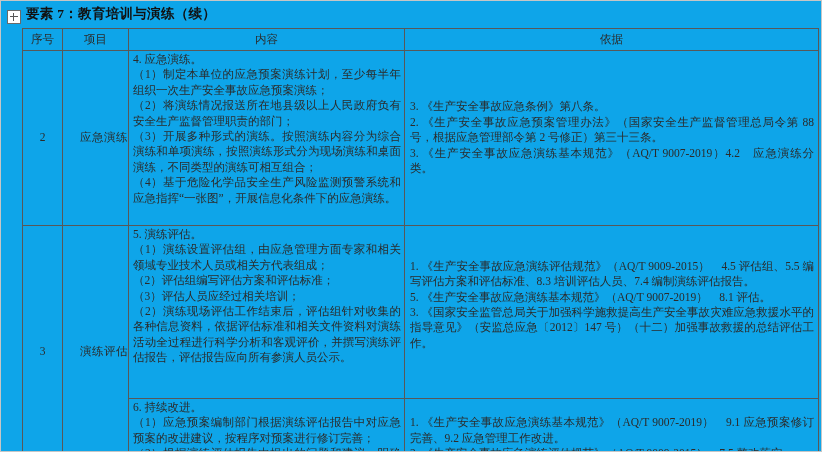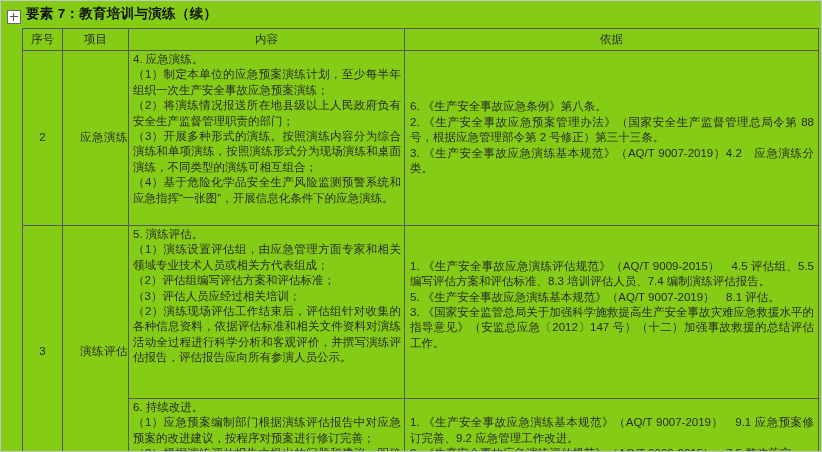--- a/index.html
+++ b/index.html
@@ -1,17 +1,17 @@
 <!DOCTYPE html>
 <html><head>
 <meta charset="utf-8">
 <style>
   html,body{margin:0;padding:0;background:#fff;}
   body{font-family:"Liberation Sans",sans-serif;-webkit-font-smoothing:antialiased;}
-  .frame{position:relative;width:820px;height:450px;background:#84cc16;border:1px solid #c6c6c6;overflow:hidden;}
+  .frame{position:relative;width:820px;height:450px;background:#0ea5e9;border:1px solid #c6c6c6;overflow:hidden;font-family:Liberation Serif, serif;}
   .title{position:absolute;left:25px;top:4px;font-size:13.5px;font-weight:bold;color:#111;letter-spacing:.3px;white-space:nowrap;}
   
   .handle{position:absolute;left:6px;top:9px;width:12px;height:12px;border:1px solid #6a6a6a;background:#fdfdfd;cursor:move;}
   .handle .h,.handle .v{position:absolute;background:#555;}
   .handle .h{left:2px;right:2px;top:5px;height:1px;}
   .handle .v{top:2px;bottom:2px;left:5px;width:1px;}
   table.tbl{position:absolute;left:21px;top:27px;width:796px;border-collapse:collapse;table-layout:fixed;}
   .tbl th,.tbl td{border:1px solid #585858;padding:0;color:#2b2b2b;font-size:11.5px;line-height:15.4px;overflow:hidden;}
   .tbl th{font-weight:normal;text-align:center;height:19px;padding:1px 8px;}
   col.c1{width:40px;}col.c2{width:66px;}col.c3{width:276px;}col.c4{width:414px;}
@@ -57,21 +57,21 @@
       <td class="idx">2</td>
       <td class="prj">应急演练</td>
       <td class="cnt">
         <p class="t">4. 应急演练。</p>
         <p class="t">（1）制定本单位的应急预案演练计划，至少每半年组织一次生产安全事故应急预案演练；</p>
         <p class="t">（2）将演练情况报送所在地县级以上人民政府负有安全生产监督管理职责的部门；</p>
         <p class="t">（3）开展多种形式的演练。按照演练内容分为综合演练和单项演练，按照演练形式分为现场演练和桌面演练，不同类型的演练可相互组合；</p>
         <p class="t">（4）基于危险化学品安全生产风险监测预警系统和应急指挥“一张图”，开展信息化条件下的应急演练。</p>
       </td>
       <td class="bas">
-        <p class="t">6. 《生产安全事故应急条例》第八条。</p>
+        <p class="t">3. 《生产安全事故应急条例》第八条。</p>
         <p class="t">2. 《生产安全事故应急预案管理办法》（国家安全生产监督管理总局令第 88 号，根据应急管理部令第 2 号修正）第三十三条。</p>
         <p class="t">3. 《生产安全事故应急演练基本规范》（AQ/T 9007-2019）4.2　应急演练分类。</p>
       </td>
     </tr>
 
     <tr class="r3a">
       <td class="idx" rowspan="2">3</td>
       <td class="prj" rowspan="2">演练评估</td>
       <td class="cnt">
         <p class="t">5. 演练评估。</p>

